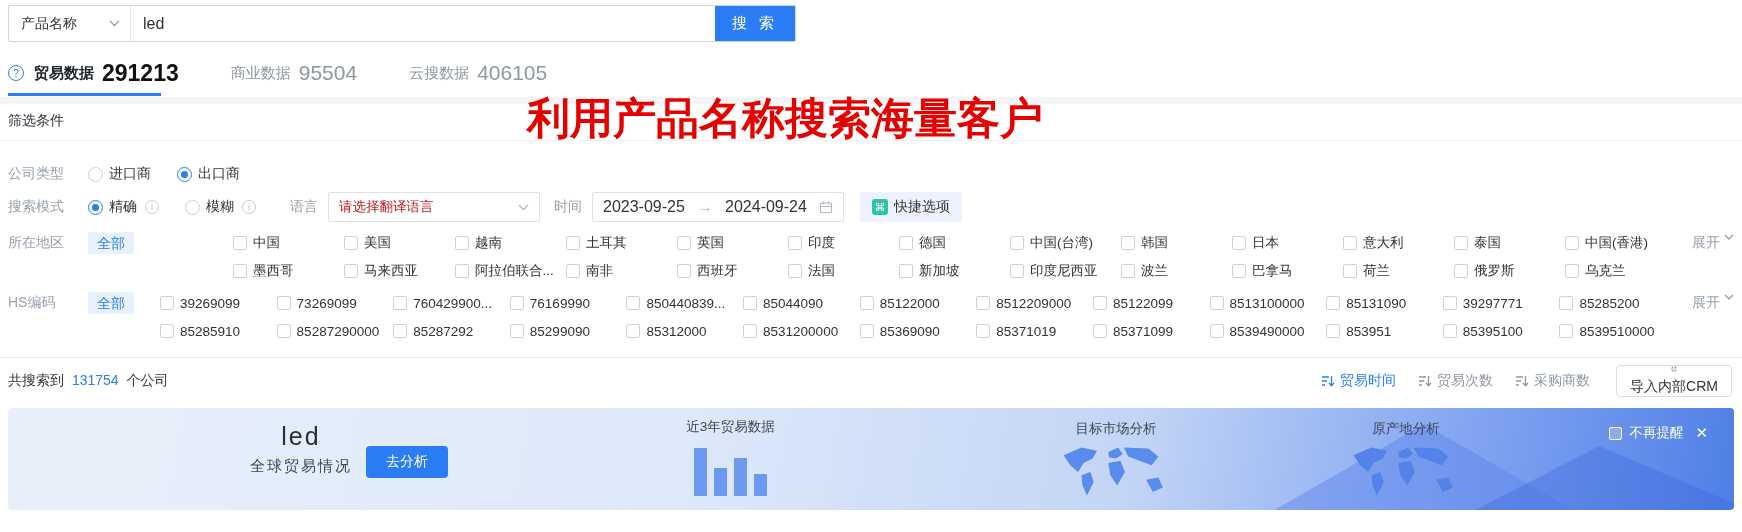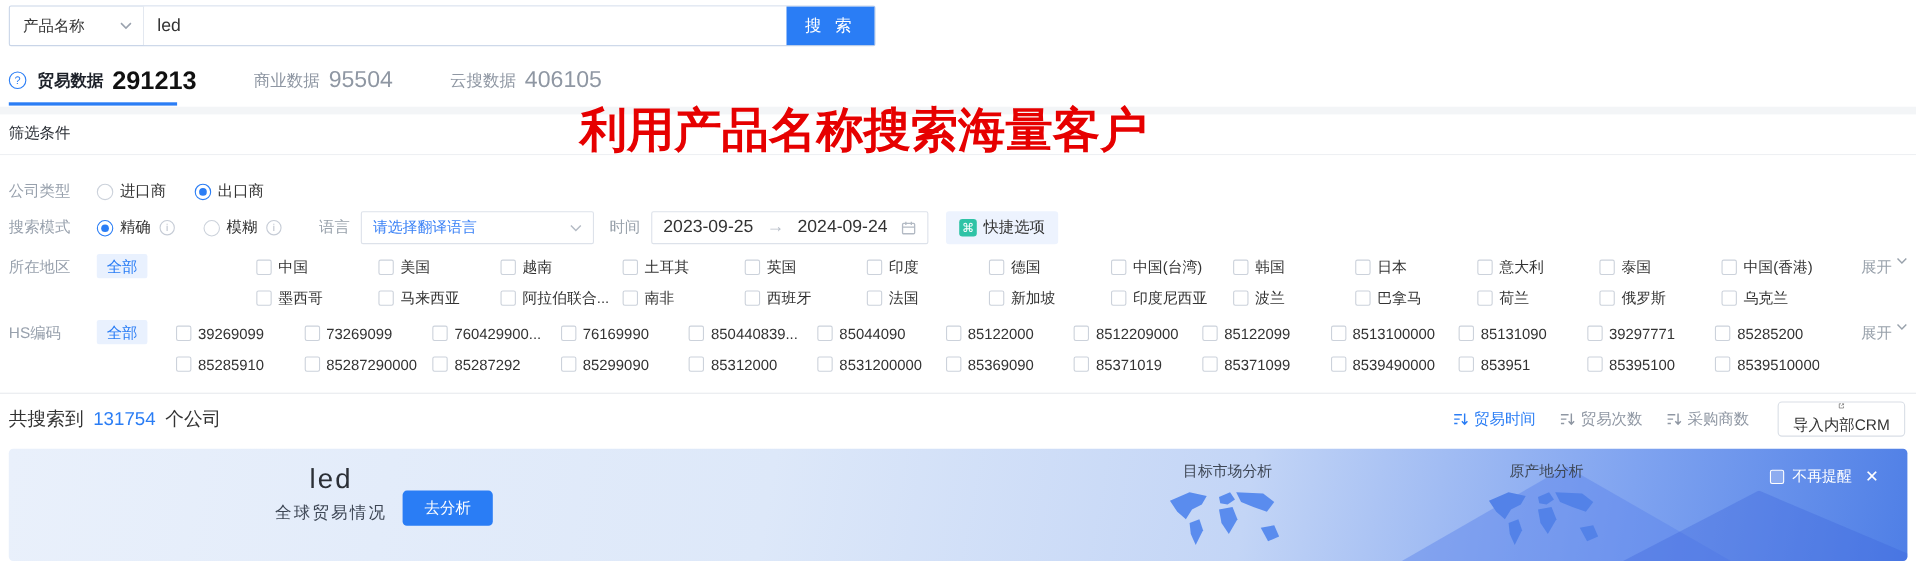--- a/index.html
+++ b/index.html
@@ -30,39 +30,39 @@
   .filter-divider { position:absolute; left:0; right:0; top:140px; border-top:1px solid #eef0f3; }
   .frow { position:absolute; left:8px; right:8px; display:flex; align-items:center; }
   .f-label { width:80px; flex-shrink:0; font-size:14px; color:#98a1ad; }
   .radio { display:flex; align-items:center; gap:6px; margin-right:26px; cursor:pointer; font-size:14px; color:#333; }
   .radio .rdot { width:15px; height:15px; border-radius:50%; border:1px solid #ccd2db; background:#fff; position:relative; }
   .radio.on .rdot { border-color:#2a7df5; }
   .radio.on .rdot::after { content:""; position:absolute; left:3px; top:3px; width:7px; height:7px; border-radius:50%; background:#2a7df5; }
   .info-icon { width:14px; height:14px; border:1px solid #c6ccd6; color:#b4bbc6; border-radius:50%; font-size:9px; display:inline-flex; align-items:center; justify-content:center; margin-left:2px; }
   .mini-label { font-size:14px; color:#98a1ab; }
   .lang-select { width:212px; height:30px; border:1px solid #dde2ea; border-radius:2px; display:flex; align-items:center; justify-content:space-between; padding:0 10px; margin:0 14px 0 10px; cursor:pointer; }
-  .lang-select .ph { font-size:13.5px; color:#3b82f6; }
+  .lang-select .ph { font-size:13.5px; color:#b91c1c; }
   .date-box { width:252px; height:30px; border:1px solid #dde2ea; border-radius:2px; display:flex; align-items:center; justify-content:space-between; padding:0 10px; margin-left:10px; font-size:16px; color:#333; cursor:pointer; }
   .date-box .sep { color:#b9bfc9; }
   .quick-btn { height:30px; margin-left:16px; background:#edf3fe; border:none; border-radius:3px; display:flex; align-items:center; gap:6px; padding:0 12px; font-size:14px; color:#333; cursor:pointer; }
   .cmd-icon { width:16px; height:16px; background:#2fc3a6; color:#fff; border-radius:3px; font-size:11px; display:inline-flex; align-items:center; justify-content:center; }
 
   .all-badge { background:#e9f1fe; color:#2a7df5; font-size:14px; padding:3px 9px; border-radius:2px; cursor:pointer; }
   .all-slot-region { width:145px; flex-shrink:0; }
   .all-slot-hs { width:72px; flex-shrink:0; }
   .cbx-grid { flex:1; display:grid; grid-template-columns:repeat(13,1fr); align-items:center; }
   .cbx { display:flex; align-items:center; gap:6px; cursor:pointer; min-width:0; }
   .cbx .box { width:14px; height:14px; border:1px solid #ccd2db; border-radius:2px; background:#fff; flex-shrink:0; }
   .cbx .cbx-label { font-size:13.5px; color:#333; white-space:nowrap; overflow:hidden; }
   .expand-slot { width:58px; flex-shrink:0; display:flex; justify-content:flex-end; }
   .expand { font-size:14px; color:#98a1ab; display:flex; align-items:flex-start; gap:4px; cursor:pointer; }
 
   
   .result-bar { top:357px; height:46px; border-top:1px solid #e8eaee; display:flex; align-items:center; justify-content:space-between; padding:0 10px 0 8px; }
-  .result-left { font-size:17px; color:#333; }
+  .result-left { font-size:14px; color:#333; }
   .result-left .cnt { color:#2a7df5; margin:0 4px; }
   .result-right { display:flex; align-items:center; gap:22px; }
   .sort-item { display:flex; align-items:center; gap:5px; font-size:14px; color:#8f97a3; cursor:pointer; }
   .sort-item.on { color:#2a7df5; }
   .crm-btn { display:flex; align-items:center; gap:6px; border:1px solid #d9dee6; background:#fff; border-radius:4px; height:32px; padding:0 13px; font-size:14px; color:#333; cursor:pointer; margin-left:4px;flex-direction:column; }
 
   
   .banner { position:absolute; left:8px; right:8px; top:408px; height:102px; border-radius:4px; overflow:hidden;
             background:linear-gradient(100deg,#e9f0fb 0%,#dde8f9 40%,#c3d5f6 65%,#7fa3f0 85%,#4f7fe6 100%); }
   .tri-a { position:absolute; right:150px; bottom:-6px; width:320px; height:92px; background:rgba(90,130,235,.45); clip-path:polygon(50% 0,0 100%,100% 100%); }
@@ -513,20 +513,29 @@
 <div class="banner">
   <div class="tri-a"></div>
   <div class="tri-b"></div>
 
   <div class="kw-block">
     <div class="kw">led</div>
     <div class="kw-sub">全球贸易情况</div>
   </div>
   <button class="analyze-btn">去分析</button>
 
+  <div class="chart-block">
+    <div class="b-title">近3年贸易数据</div>
+    <div class="bars">
+        <div class="bar" style="height: 48px;"></div>
+        <div class="bar" style="height: 28px;"></div>
+        <div class="bar" style="height: 38px;"></div>
+        <div class="bar" style="height: 22px;"></div>
+      </div>
+  </div>
 
   <div class="map-block origin">
     <div class="b-title">原产地分析</div>
     <svg width="112" height="58" viewBox="0 0 100 52">
       <g fill="#5382e8">
         <path d="M3 11 L19 4 L33 7 L29 14 L21 18 L16 26 L9 20 Z"></path>
         <path d="M19 29 L27 26 L30 35 L24 47 L20 38 Z"></path>
         <path d="M43 8 L52 4 L56 10 L50 14 L44 13 Z"></path>
         <path d="M43 18 L54 16 L58 26 L51 38 L45 29 Z"></path>
         <path d="M57 4 L79 5 L88 12 L82 20 L71 16 L61 12 Z"></path>

